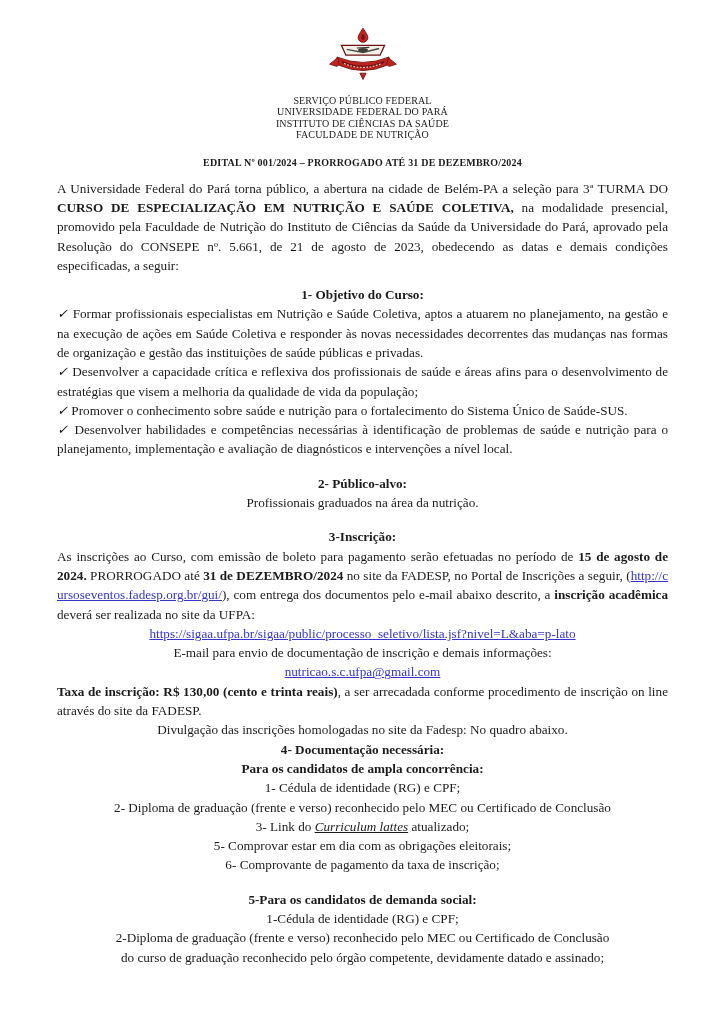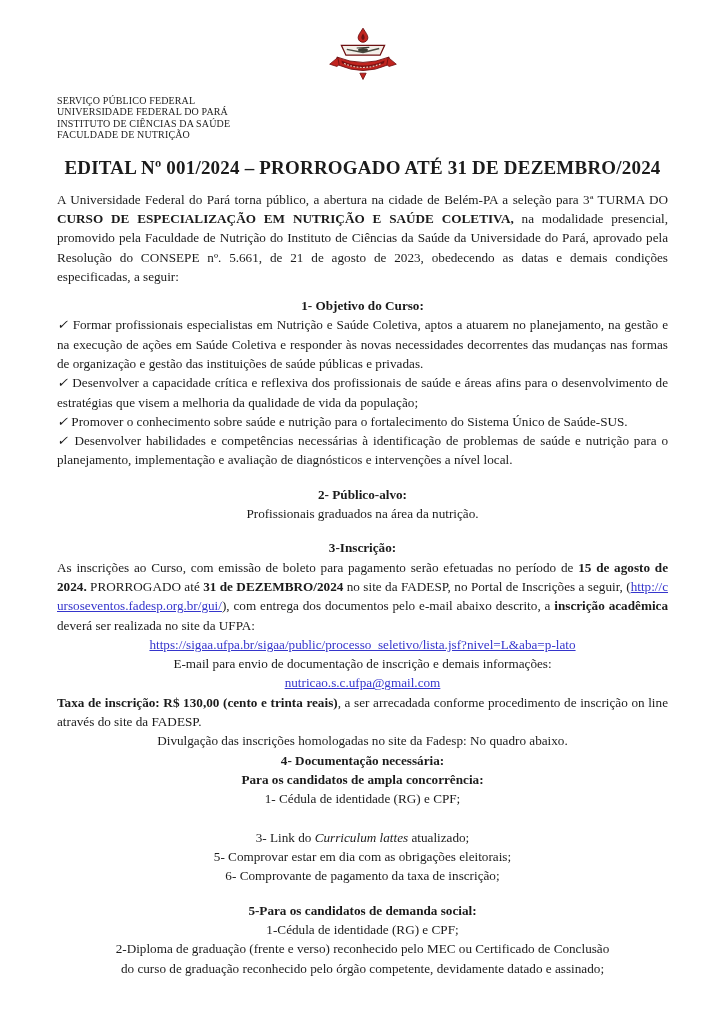--- a/index.html
+++ b/index.html
@@ -7,48 +7,48 @@
     width: 725px;
     height: 1024px;
     box-sizing: border-box;
     margin: 0 auto;
     padding: 26px 57px 10px 57px;
     background: #ffffff;
     font-family: "Liberation Serif", "DejaVu Serif", serif;
     color: #1b1b1b;
     overflow: hidden;
   }
-  .doc-header { text-align: left; }
+  .doc-header { text-align: center; }
   .logo-wrap { display: flex; justify-content: center; margin-bottom: 3px; }
   .org-line {
     font-size: 10px;
     line-height: 11.4px;
     letter-spacing: 0.15px;
     white-space: nowrap;
   }
   .doc-title {
     margin: 16px 0 0 0;
-    font-size: 19px;
+    font-size: 10px;
     font-weight: bold;
     text-align: center;
     letter-spacing: 0.2px;
   }
   #doc-body { margin-top: 11px; }
   .block {
     margin: 0;
     font-size: 13.2px;
     line-height: 19.3px;
   }
   .align-justify { text-align: justify; text-justify: inter-word; }
   .align-left { text-align: center; }
   .heading { font-weight: bold; }
   .gap-sm { margin-top: 10px; }
   .gap-lg { margin-top: 15px; }
   .b { font-weight: bold; }
-  .i { font-style: italic; }
+  .i { font-style: italic; text-decoration: underline; }
   .check { font-style: italic; }
   .link {
     color: var(--link_blue, #3535cc);
     text-decoration: underline;
     cursor: pointer;
     word-break: break-all;
   }
 </style>
 </head>
 <body>
@@ -104,21 +104,21 @@
       <p class="block align-left heading gap-lg"><span>3-Inscrição:</span></p>
       <p class="block align-justify"><span>As inscrições ao Curso, com emissão de boleto para pagamento serão efetuadas no período de </span><span class="b">15 de agosto de 2024.</span><span> PRORROGADO até </span><span class="b">31 de DEZEMBRO/2024</span><span> no site da FADESP, no Portal de Inscrições a seguir, (</span><a class="link" href="#">http://cursoseventos.fadesp.org.br/gui/</a><span>), com entrega dos documentos pelo e-mail abaixo descrito, a </span><span class="b">inscrição acadêmica</span><span> deverá ser realizada no site da UFPA:</span></p>
       <p class="block align-left"><a class="link" href="#">https://sigaa.ufpa.br/sigaa/public/processo_seletivo/lista.jsf?nivel=L&amp;aba=p-lato</a></p>
       <p class="block align-left"><span>E-mail para envio de documentação de inscrição e demais informações:</span></p>
       <p class="block align-left"><a class="link" href="#">nutricao.s.c.ufpa@gmail.com</a></p>
       <p class="block align-justify"><span class="b">Taxa de inscrição: R$ 130,00 (cento e trinta reais)</span><span>, a ser arrecadada conforme procedimento de inscrição on line através do site da FADESP.</span></p>
       <p class="block align-left"><span>Divulgação das inscrições homologadas no site da Fadesp: No quadro abaixo.</span></p>
       <p class="block align-left heading"><span>4- Documentação necessária:</span></p>
       <p class="block align-left heading"><span>Para os candidatos de ampla concorrência:</span></p>
       <p class="block align-left"><span>1- Cédula de identidade (RG) e CPF;</span></p>
-      <p class="block align-left"><br></p>
+      <p class="block align-left"><span>2- Diploma de graduação (frente e verso) reconhecido pelo MEC ou Certificado de Conclusão</span><br></p>
       <p class="block align-left"><span>3- Link do </span><span class="i">Curriculum lattes</span><span> atualizado;</span></p>
       <p class="block align-left"><span>5- Comprovar estar em dia com as obrigações eleitorais;</span></p>
       <p class="block align-left"><span>6- Comprovante de pagamento da taxa de inscrição;</span></p>
       <p class="block align-left heading gap-lg"><span>5-Para os candidatos de demanda social:</span></p>
       <p class="block align-left"><span>1-Cédula de identidade (RG) e CPF;</span></p>
       <p class="block align-left"><span>2-Diploma de graduação (frente e verso) reconhecido pelo MEC ou Certificado de Conclusão</span><br><span>do curso de graduação reconhecido pelo órgão competente, devidamente datado e assinado;</span></p>
     </main>
 
 </div>
 

